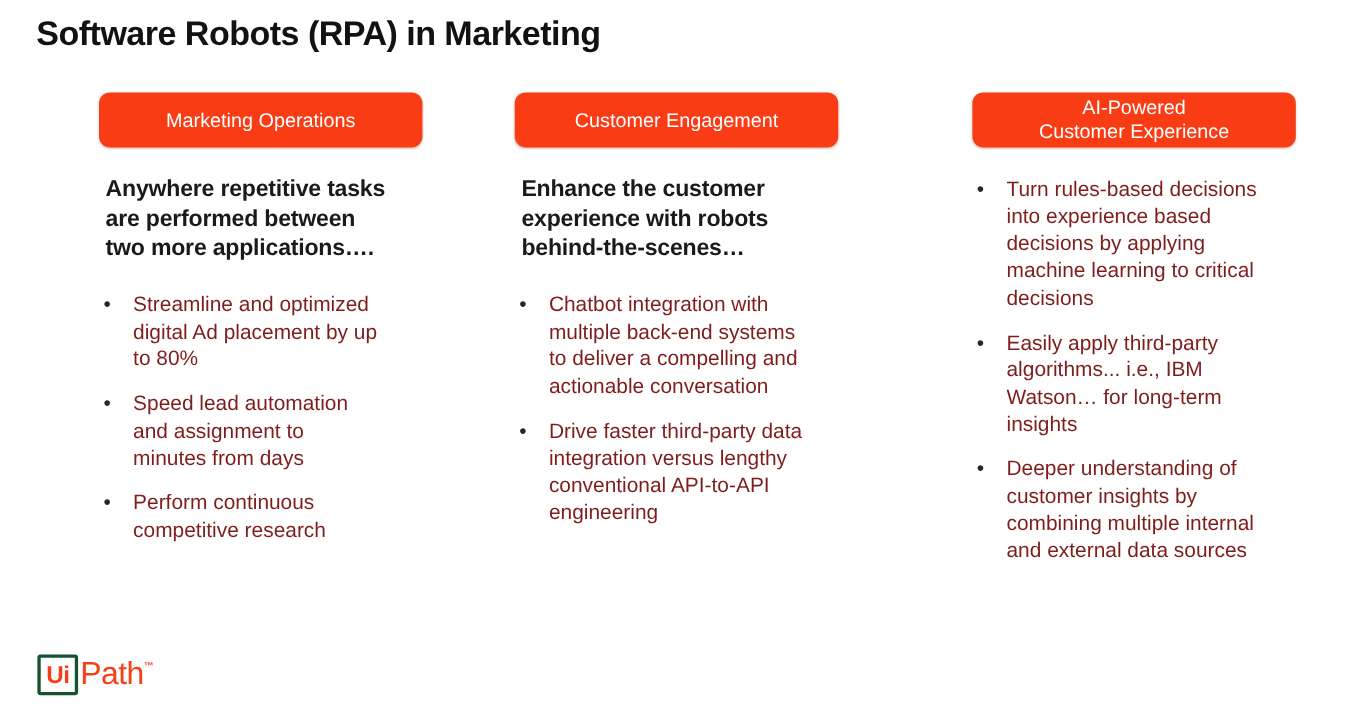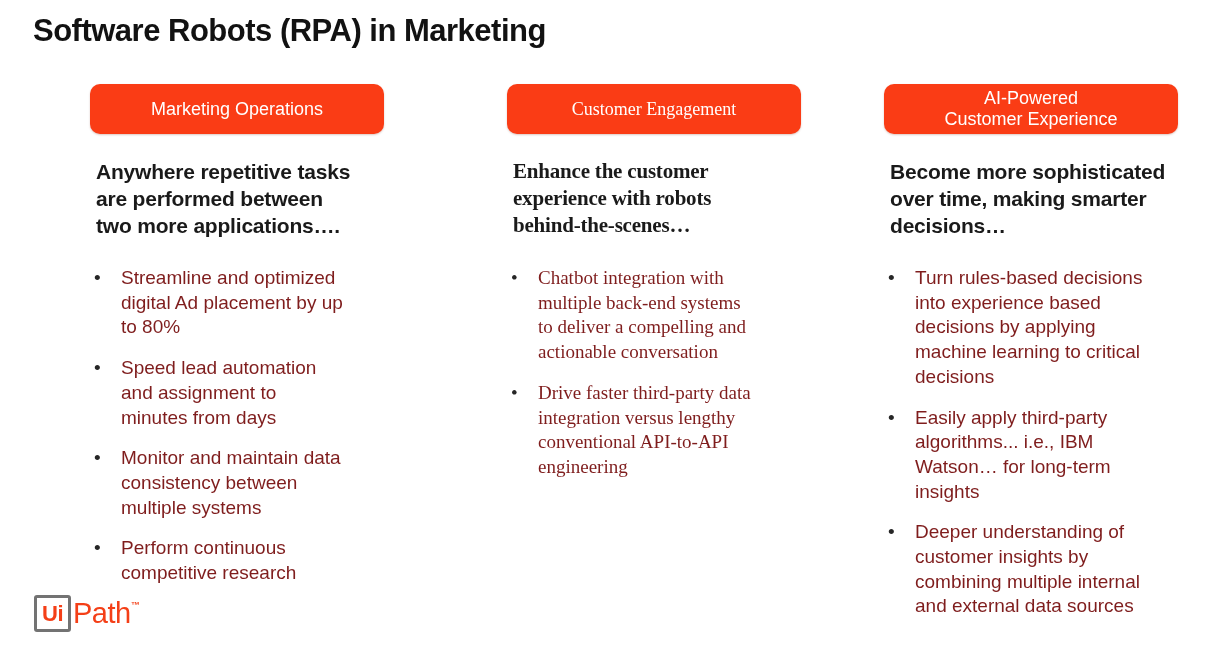--- a/index.html
+++ b/index.html
@@ -18,21 +18,21 @@
     position: absolute;
     left: 33px; top: 12px;
     font-size: 31px;
     font-weight: bold;
     letter-spacing: -0.5px;
     color: #121212;
     line-height: 38px;
   }
   .column { position: absolute; top: 84px; }
   .col-1 { left: 90px;  width: 316px; }
-  .col-2 { left: 507px; width: 316px; font-family: Liberation Serif, serif; }
+  .col-2 { left: 468px; width: 316px; }
   .col-3 { left: 884px; width: 332px; }
 
   .pill {
     width: 294px; height: 50px;
     background: #FA3C15;
     border-radius: 10px;
     display: flex;
     flex-direction: column;
     align-items: center;
     justify-content: center;
@@ -76,21 +76,21 @@
 
   .logo {
     position: absolute;
     left: 34px; top: 595px;
     display: flex;
     align-items: flex-start;
     color: #F43F17;
   }
   .logo-box {
     width: 37px; height: 37px;
-    border: 3px solid #737373;
+    border: 3px solid #14532d;
     border-radius: 3px;
     display: flex;
     align-items: center;
     justify-content: center;
     font-size: 22px;
     font-weight: bold;
     letter-spacing: -0.5px;
   }
   .logo-path {
     font-size: 29px;
@@ -120,23 +120,20 @@
     <h2 class="subtitle">Anywhere repetitive tasks
 are performed between
 two more applications….</h2>
     <ul class="bullets">
       <li><span class="bullet-text">Streamline and optimized
 digital Ad placement by up
 to 80%</span></li>
       <li><span class="bullet-text">Speed lead automation
 and assignment to
 minutes from days</span></li>
-      <li><span class="bullet-text">Monitor and maintain data
-consistency between
-multiple systems</span></li>
       <li><span class="bullet-text">Perform continuous
 competitive research</span></li>
     </ul>
   </section>
 
   <section class="column col-2">
     <div class="pill">
       <span>Customer Engagement</span>
     </div>
     <h2 class="subtitle">Enhance the customer
@@ -152,23 +149,20 @@
 conventional API-to-API
 engineering</span></li>
     </ul>
   </section>
 
   <section class="column col-3">
     <div class="pill">
       <span>AI-Powered</span>
       <span>Customer Experience</span>
     </div>
-    <h2 class="subtitle">Become more sophisticated
-over time, making smarter
-decisions…</h2>
     <ul class="bullets">
       <li><span class="bullet-text">Turn rules-based decisions
 into experience based
 decisions by applying
 machine learning to critical
 decisions</span></li>
       <li><span class="bullet-text">Easily apply third-party
 algorithms... i.e., IBM
 Watson… for long-term
 insights</span></li>

